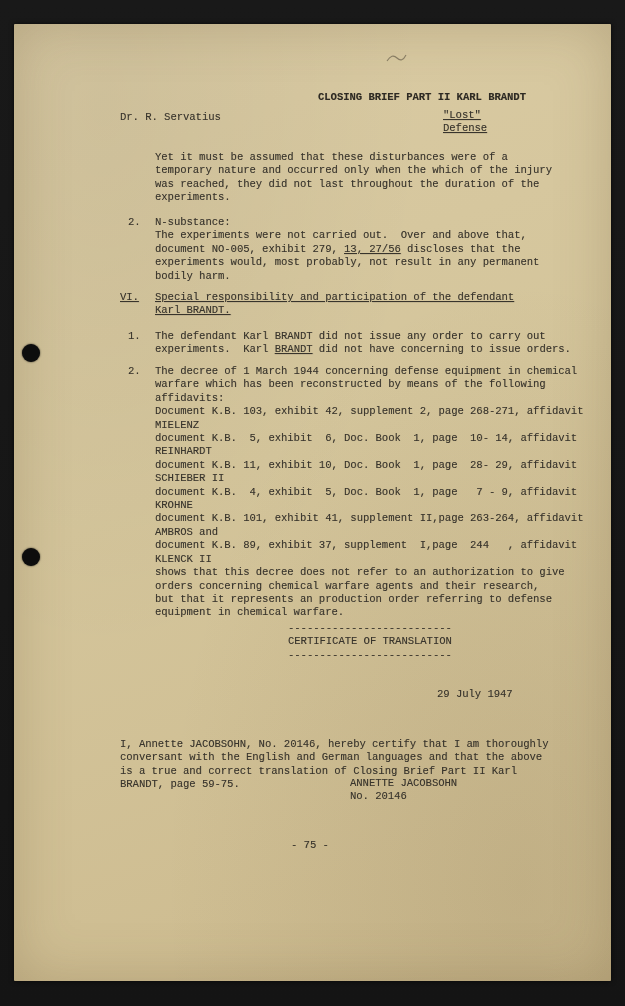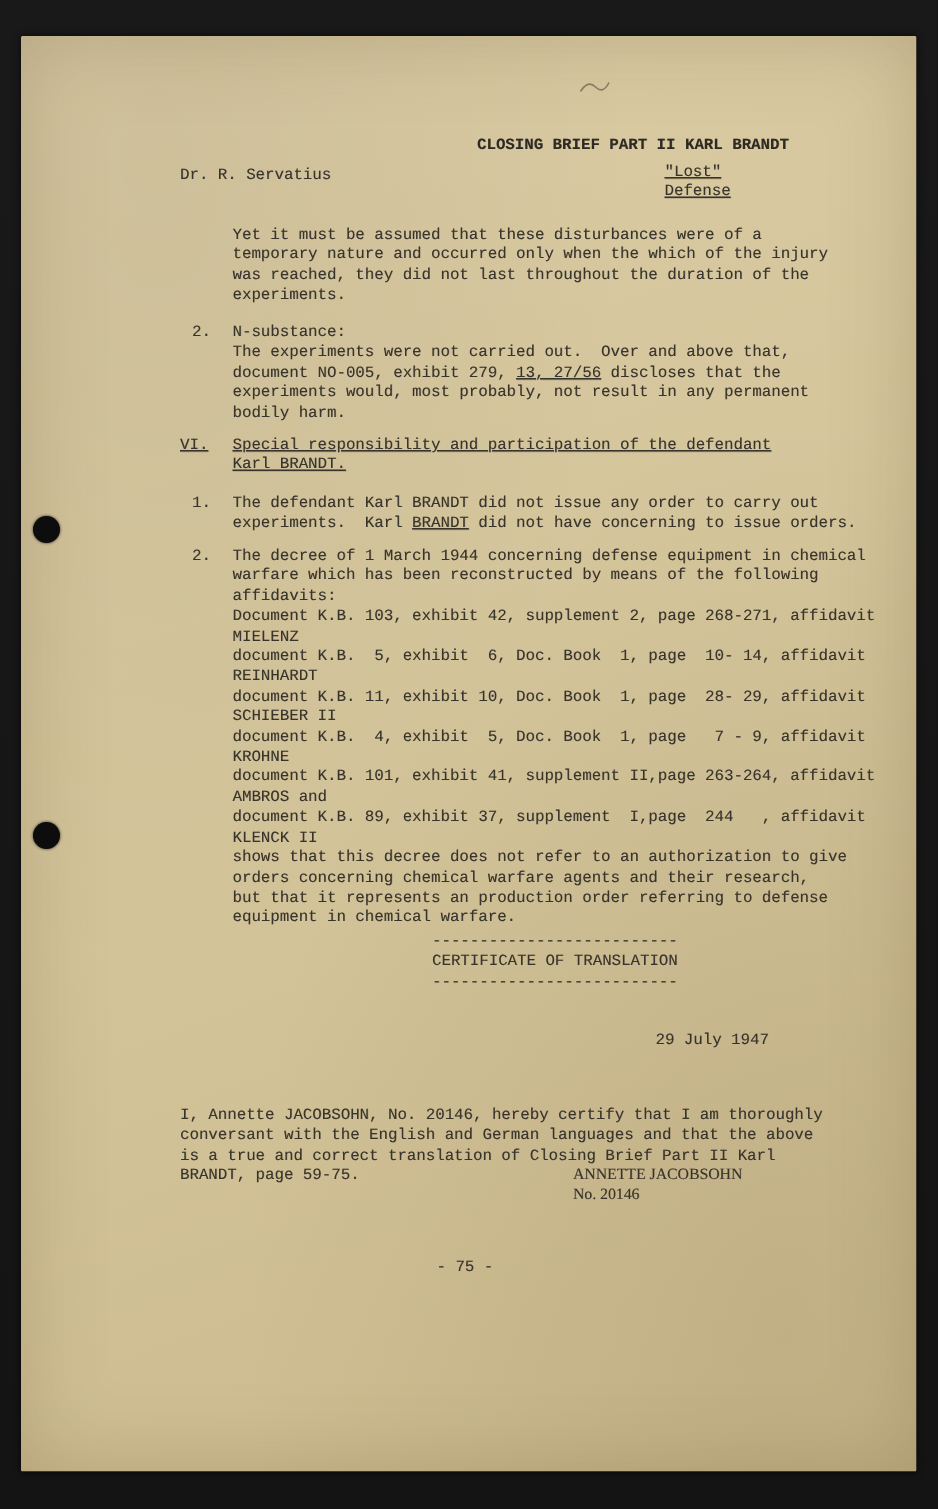--- a/index.html
+++ b/index.html
@@ -105,18 +105,18 @@
 
     <div class="txt" style="left:274px; top:598px; text-align:left;"><span>--------------------------</span><br><span>CERTIFICATE OF TRANSLATION</span><br><span>--------------------------</span></div>
 
     <div class="txt" style="left:423px; top:648px;margin-top:16px;">29 July 1947</div>
 
     <div class="txt" style="left:106px; top:714px; width:450px;">I, Annette JACOBSOHN, No. 20146, hereby certify that I am thoroughly
 conversant with the English and German languages and that the above
 is a true and correct translation of Closing Brief Part II Karl
 BRANDT, page 59-75.</div>
 
-    <div class="txt" style="left:368px; top:753px;font-family:Liberation Serif, serif;"><span>ANNETTE JACOBSOHN</span><br><span>No. 20146</span></div>
+    <div class="txt" style="left:336px; top:753px;"><span>ANNETTE JACOBSOHN</span><br><span>No. 20146</span></div>
 
     <div class="txt" style="left:277px; top:815px;">- 75 -</div>
 
   </div>
 </div>
 
 </body></html>

